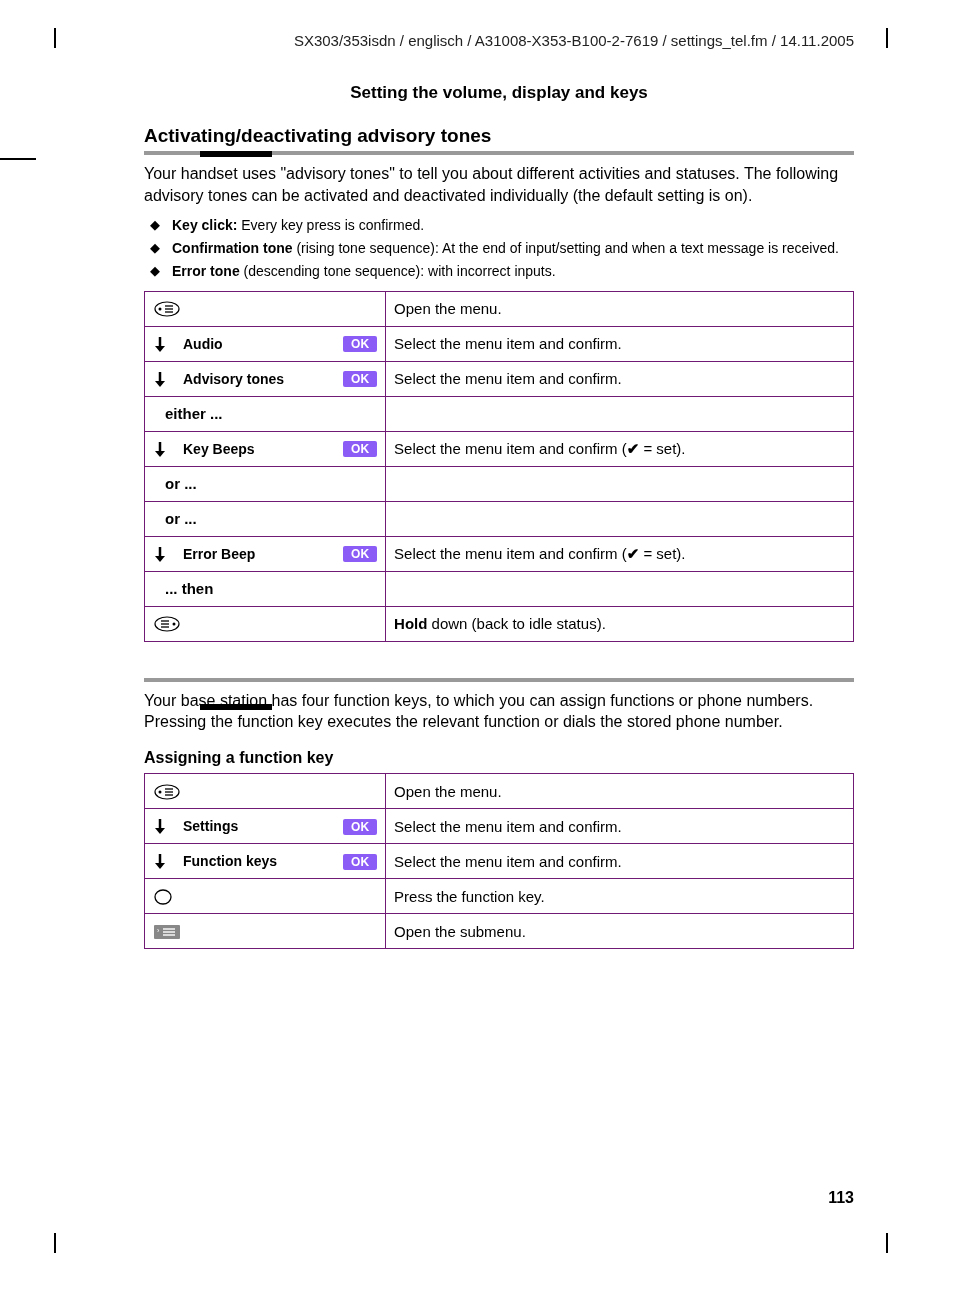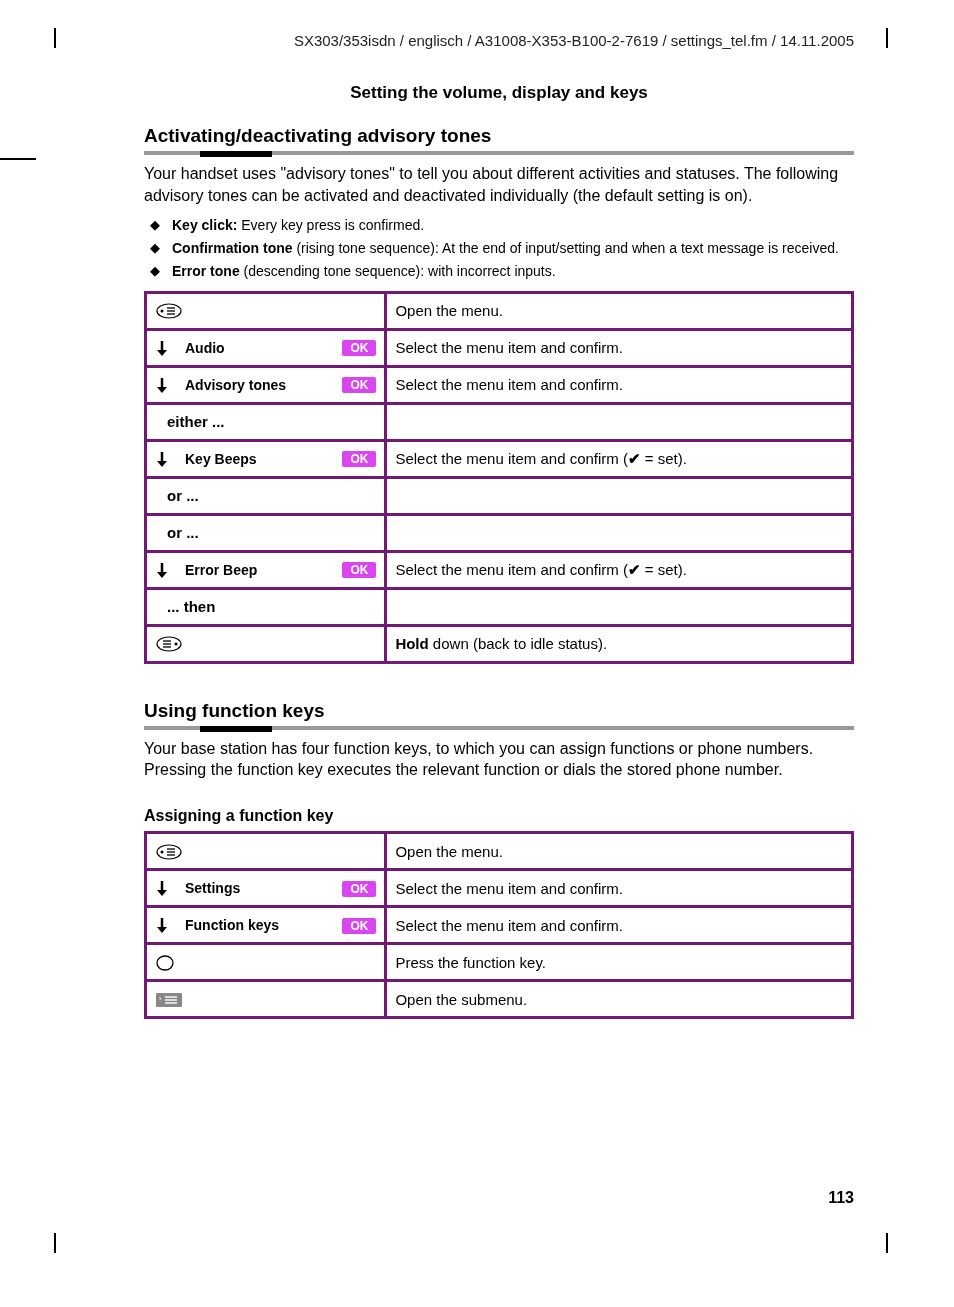--- a/index.html
+++ b/index.html
@@ -70,41 +70,41 @@
     top: 0;
     font-size: 13px;
   }
   table.proc {
     border-collapse: collapse;
     width: 100%;
     margin-top: 6px;
     margin-bottom: 24px;
   }
   table.proc td {
-    border: 3px solid #701a75;
+    border: 1px solid #701a75;
     padding: 4px 8px;
     font-size: 15px;
     vertical-align: middle;
     height: 26px;
   }
   table.proc td.left {
     width: 34%;
     white-space: nowrap;
   }
   .menu-icon, .arrow-icon, .hold-icon, .submenu-icon, .circle-icon {
     display: inline-block;
     vertical-align: middle;
   }
   .menu-icon svg, .hold-icon svg, .submenu-icon svg, .circle-icon svg {
     display: block;
   }
   .arrow-icon svg { display: block; }
   .ok-badge {
     display: inline-block;
-    background: #d946ef;
+    background: #8b5cf6;
     color: #fff;
     font-size: 12px;
     font-weight: bold;
     padding: 1px 8px;
     border-radius: 2px;
     vertical-align: middle;
     float: right;
     margin-top: 1px;
   }
   .row-flex {
@@ -121,21 +121,21 @@
     font-weight: bold;
     font-size: 15px;
     padding-left: 20px !important;
   }
   .check {
     font-weight: bold;
   }
   .sub-heading {
     font-weight: bold;
     font-size: 16px;
-    margin: 26px 0 6px 0;
+    margin: 16px 0 6px 0;
   }
   .page-number {
     position: absolute;
     right: 100px;
     bottom: 100px;
     font-weight: bold;
     font-size: 16px;
     text-align: right;
   }
   .crop-mark {
@@ -286,21 +286,20 @@
               </svg>
         </span>
       </td>
       <td><b>Hold</b><span> down (back to idle status).</span></td>
     </tr>
   </tbody>
     </table>
 
   <div style="position:relative; margin-top:36px;">
     <div class="thick-rule" style="top:26px;"></div>
-    <div class="section-heading">Using function keys</div>
     <div class="grey-rule"></div>
   </div>
 
   <div class="body-text">Your base station has four function keys, to which you can assign functions or phone numbers. Pressing the function key executes the relevant function or dials the stored phone number.</div>
 
   <div class="sub-heading">Assigning a function key</div>
 
   <table class="proc">
     <tbody>
         <tr>

